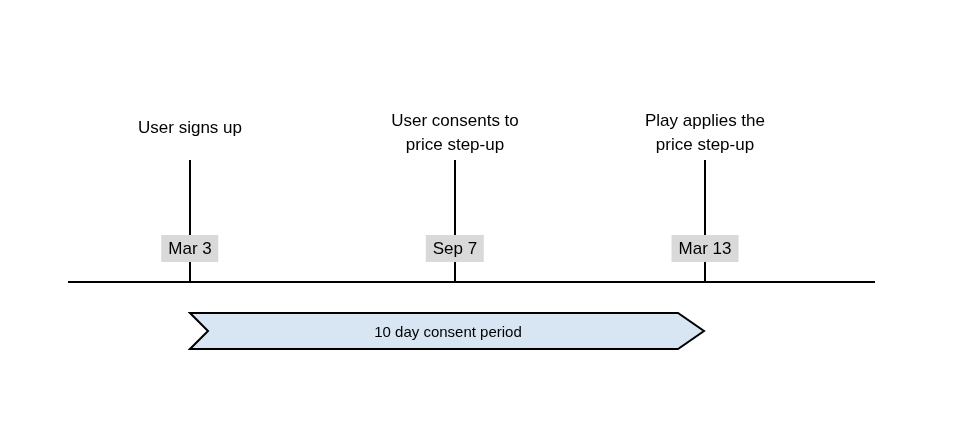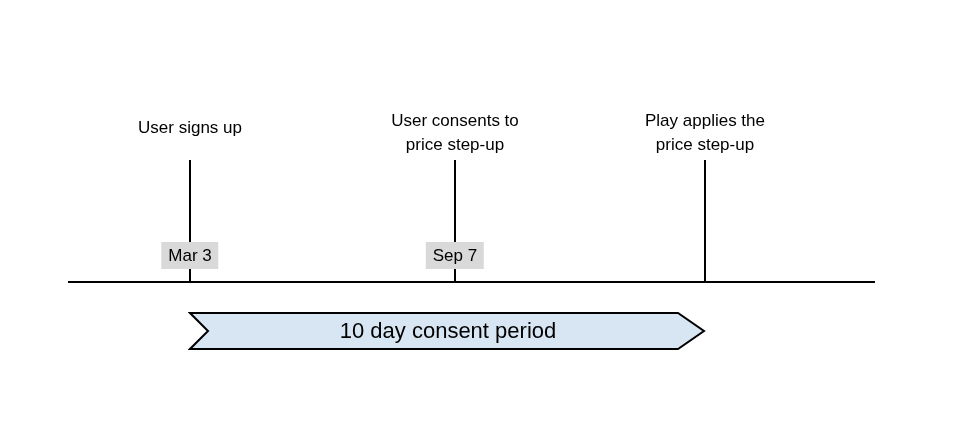--- a/index.html
+++ b/index.html
@@ -31,21 +31,21 @@
   .event-label {
     position: absolute;
     transform: translateX(-50%);
     text-align: center;
     font-size: 17px;
     line-height: 24px;
     white-space: pre-line;
   }
   .date-badge {
     position: absolute;
-    top: 242px;
+    top: 235px;
     transform: translateX(-50%);
     background: #d9d9d9;
     font-size: 17px;
     line-height: 21px;
     padding: 3px 7px;
     white-space: nowrap;
   }
   .x-190 { left: 190px; }
   .x-455 { left: 455px; }
   .x-705 { left: 705px; }
@@ -61,21 +61,21 @@
   .band-wrap svg { position: absolute; left: 0; top: 0; }
   .band-label {
     position: absolute;
     left: 0;
     top: 0;
     width: 100%;
     height: 100%;
     display: flex;
     align-items: center;
     justify-content: center;
-    font-size: 22px;
+    font-size: 15px;
   }
 </style>
 </head>
 <body>
 
 <div class="canvas">
 
   <div class="event-label x-190 top-1line">User signs up</div>
   <div class="event-label x-455 top-2line">User consents to
 price step-up</div>
@@ -83,20 +83,21 @@
 price step-up</div>
 
   <div class="tick x-190"></div>
   <div class="tick x-455"></div>
   <div class="tick x-705"></div>
 
   <div class="axis"></div>
 
   <div class="date-badge x-190">Mar 3</div>
   <div class="date-badge x-455">Sep 7</div>
+  <div class="date-badge x-705">Mar 13</div>
 
   <div class="band-wrap">
     <svg width="520" height="40" viewBox="0 0 520 40">
       <polygon points="2,2 490,2 516,20 490,38 2,38 20,20" stroke="#000000" stroke-width="2" stroke-linejoin="miter" fill="#d8e6f3"></polygon>
     </svg>
     <div class="band-label">10 day consent period</div>
   </div>
 
 </div>
 

